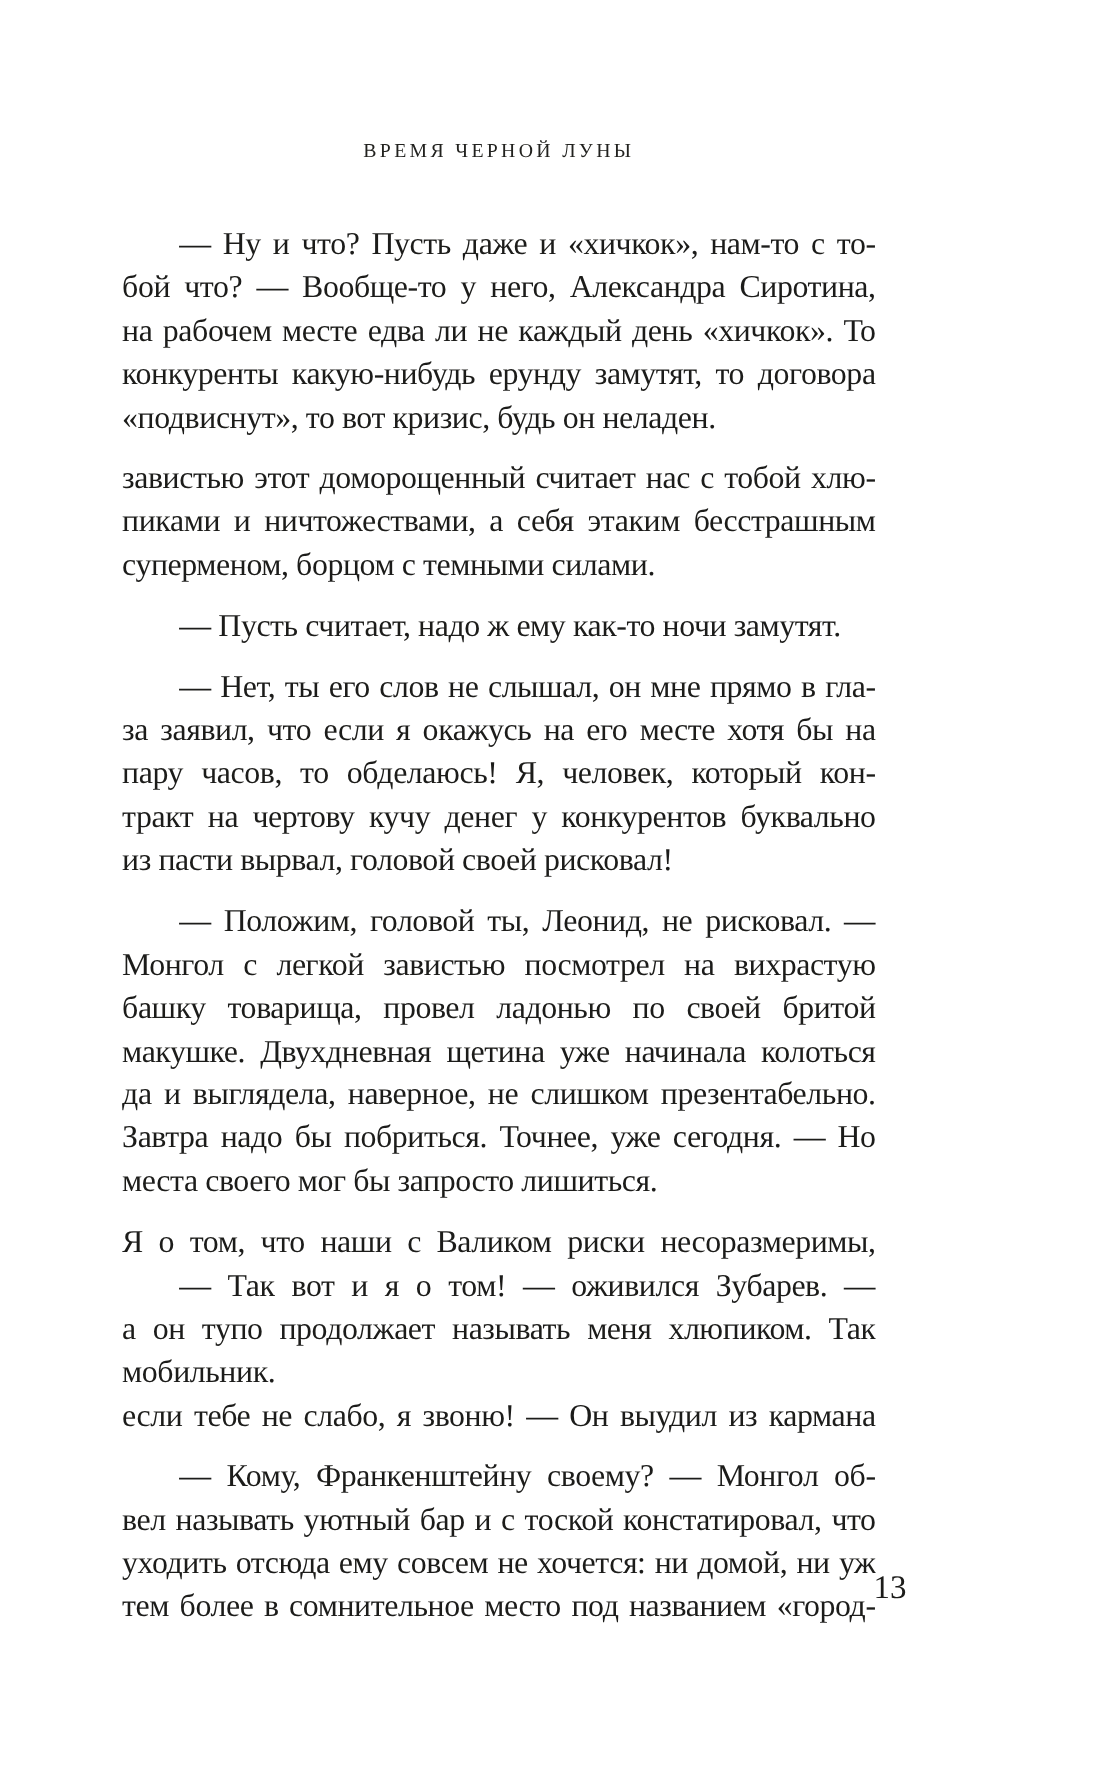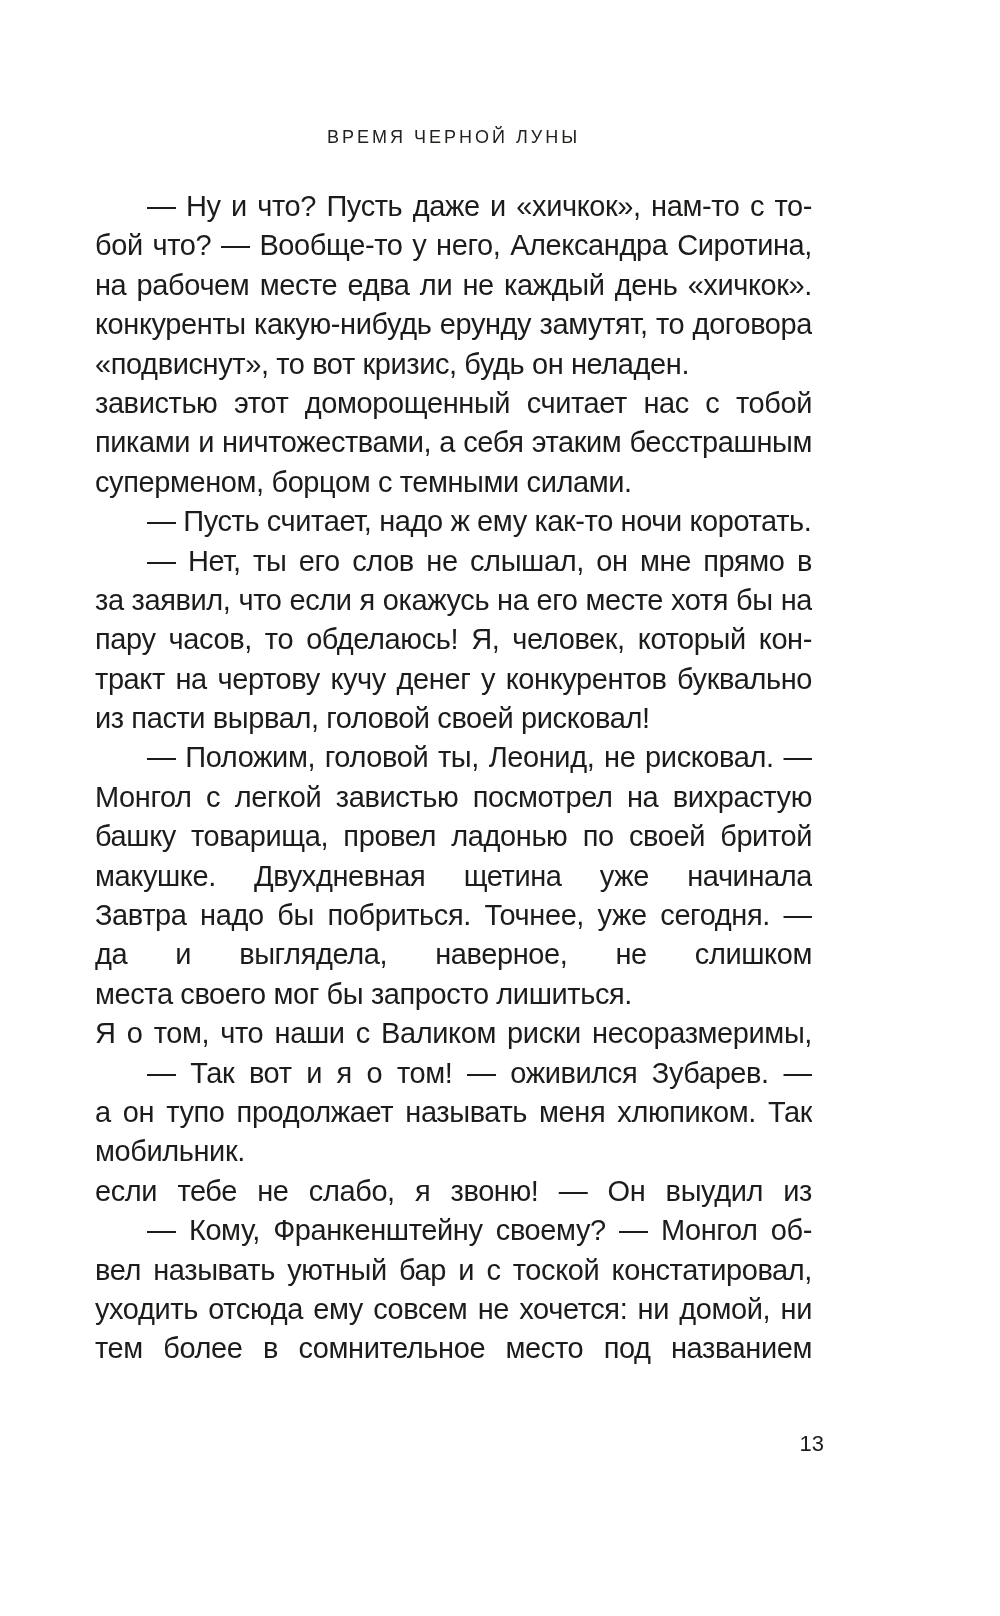--- a/index.html
+++ b/index.html
@@ -6,21 +6,21 @@
     margin: 0;
     padding: 0;
     background: #ffffff;
   }
   .page {
     position: relative;
     width: 984px;
     height: 1616px;
     background: #ffffff;
     overflow: hidden;
-    font-family: Liberation Sans, sans-serif;
+    font-family: Liberation Serif, serif;
     color: #1c1c1a;
   }
   .running-head {
     position: absolute;
     top: 127px;
     left: 95px;
     width: 717px;
     text-align: center;
     font-size: 18px;
     line-height: 20px;
@@ -31,42 +31,42 @@
   .text-block {
     position: absolute;
     top: 187px;
     left: 95px;
     width: 717px;
     font-size: 29px;
     line-height: 39.4px;
     letter-spacing: -0.4px;
   }
   .para {
-    margin: 0;
+    margin: 16px;
     padding: 0;
   }
   .line {
     text-align: justify;
     text-align-last: justify;
     -moz-text-align-last: justify;
     height: 39.4px;
     overflow: hidden;
   }
   .line.para-first {
     text-indent: 52px;
   }
   .line.para-last {
     text-align-last: left;
     -moz-text-align-last: left;
   }
   .page-number {
     position: absolute;
     top: 1428px;
     right: 160px;
-    font-size: 22px;
+    font-size: 30px;
     line-height: 32px;
     color: #1c1c1a;
   }
 </style>
 </head>
 <body>
 
 <div class="page">
 
   <div class="running-head">ВРЕМЯ ЧЕРНОЙ ЛУНЫ</div>
@@ -81,38 +81,38 @@
       <div class="line para-last">«подвиснут», то вот кризис, будь он неладен.</div>
     </div>
 
     <div class="para">
       <div class="line">завистью этот доморощенный считает нас с тобой хлю-</div>
       <div class="line">пиками и ничтожествами, а себя этаким бесстрашным</div>
       <div class="line para-last">суперменом, борцом с темными силами.</div>
     </div>
 
     <div class="para">
-      <div class="line para-first para-last">— Пусть считает, надо ж ему как-то ночи коротать.</div>
+      <div class="line para-first para-last">— Пусть считает, надо ж ему как-то ночи замутят.</div>
     </div>
 
     <div class="para">
       <div class="line para-first">— Нет, ты его слов не слышал, он мне прямо в гла-</div>
       <div class="line">за заявил, что если я окажусь на его месте хотя бы на</div>
       <div class="line">пару часов, то обделаюсь! Я, человек, который кон-</div>
       <div class="line">тракт на чертову кучу денег у конкурентов буквально</div>
       <div class="line para-last">из пасти вырвал, головой своей рисковал!</div>
     </div>
 
     <div class="para">
       <div class="line para-first">— Положим, головой ты, Леонид, не рисковал. —</div>
       <div class="line">Монгол с легкой завистью посмотрел на вихрастую</div>
       <div class="line">башку товарища, провел ладонью по своей бритой</div>
       <div class="line">макушке. Двухдневная щетина уже начинала колоться</div>
+      <div class="line">да и выглядела, наверное, не слишком презентабельно.</div>
       <div class="line">Завтра надо бы побриться. Точнее, уже сегодня. — Но</div>
-      <div class="line">да и выглядела, наверное, не слишком презентабельно.</div>
       <div class="line para-last">места своего мог бы запросто лишиться.</div>
     </div>
 
     <div class="para">
       <div class="line">Я о том, что наши с Валиком риски несоразмеримы,</div>
       <div class="line para-first">— Так вот и я о том! — оживился Зубарев. —</div>
       <div class="line">а он тупо продолжает называть меня хлюпиком. Так</div>
       <div class="line para-last">мобильник.</div>
       <div class="line">если тебе не слабо, я звоню! — Он выудил из кармана</div>
     </div>

